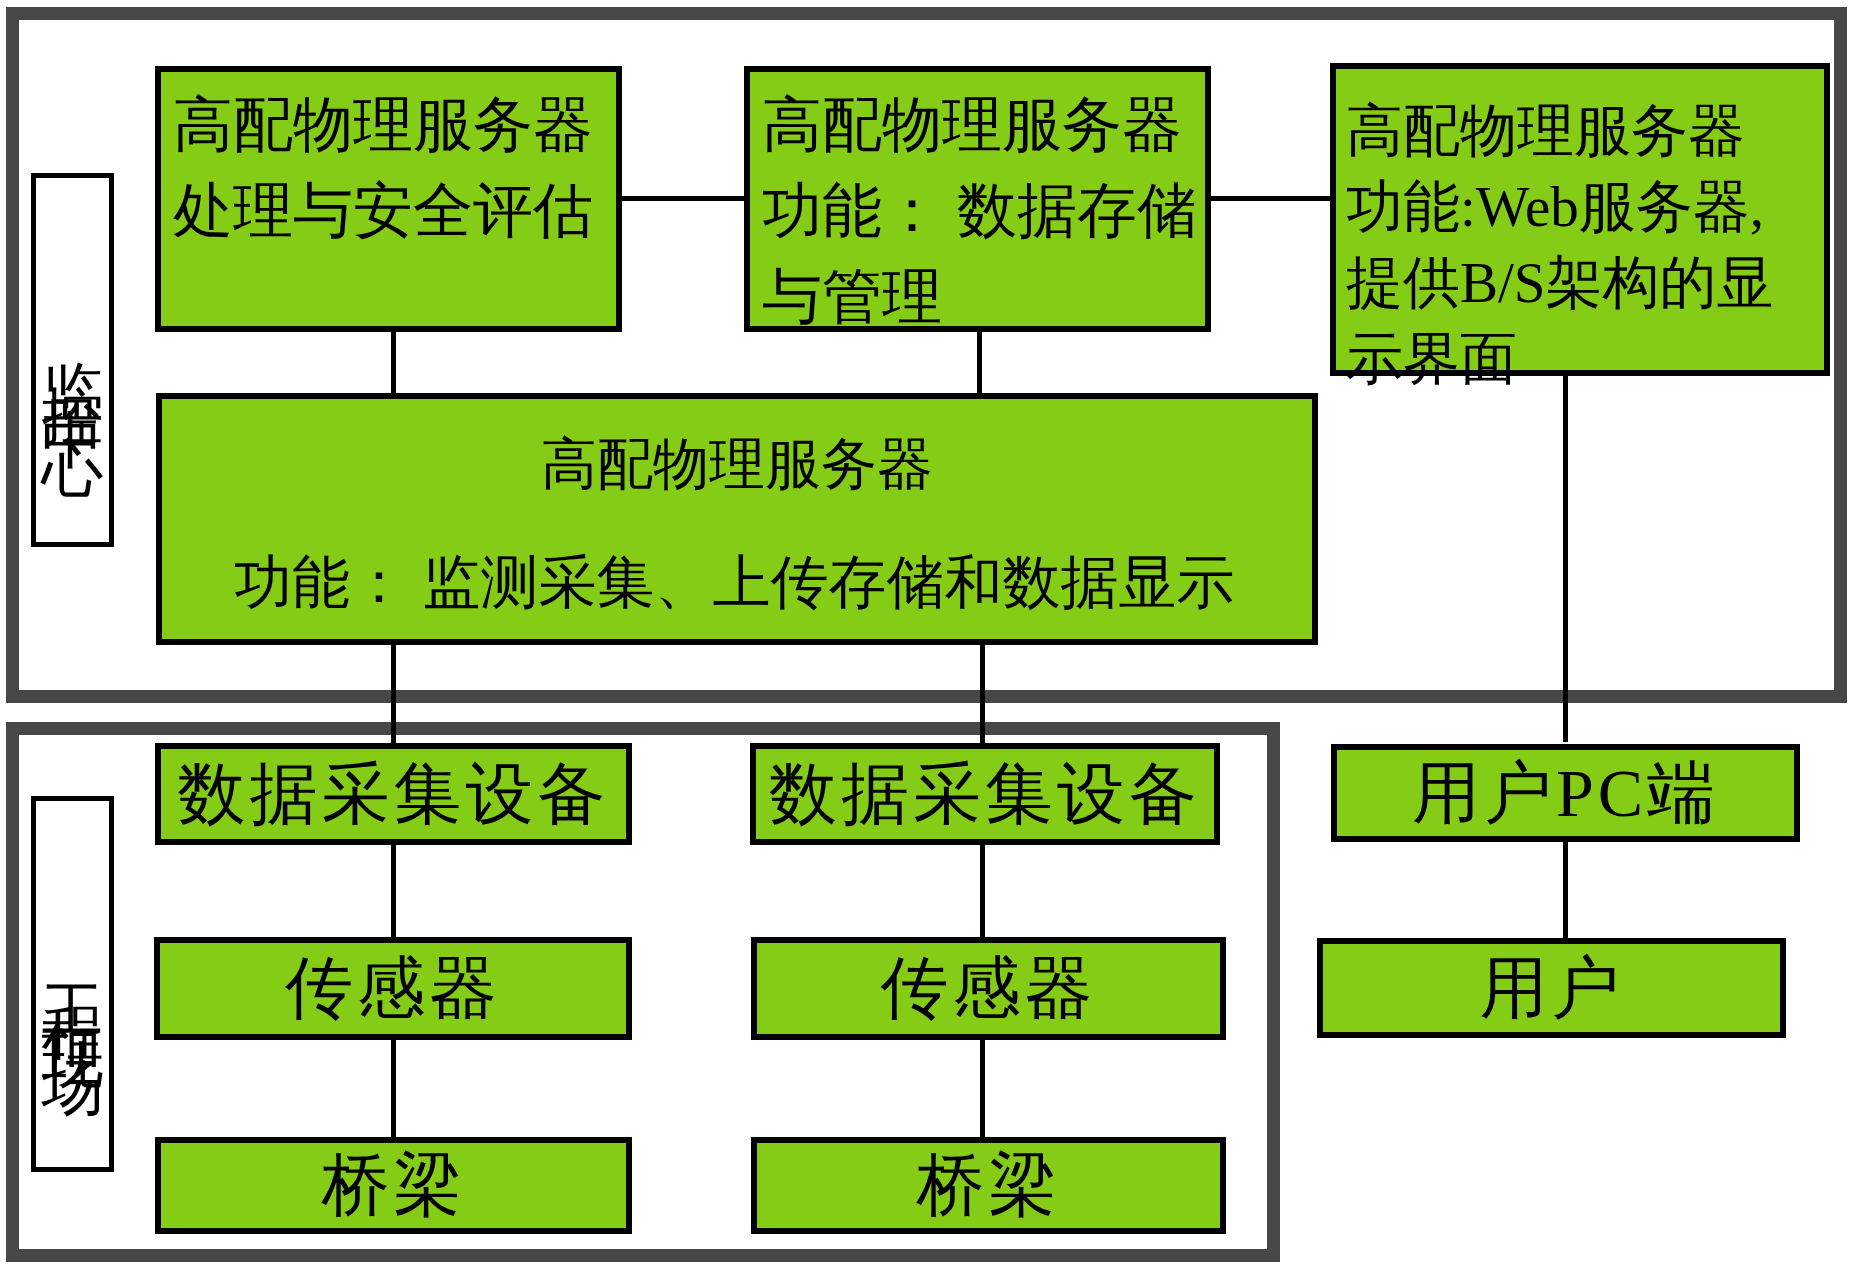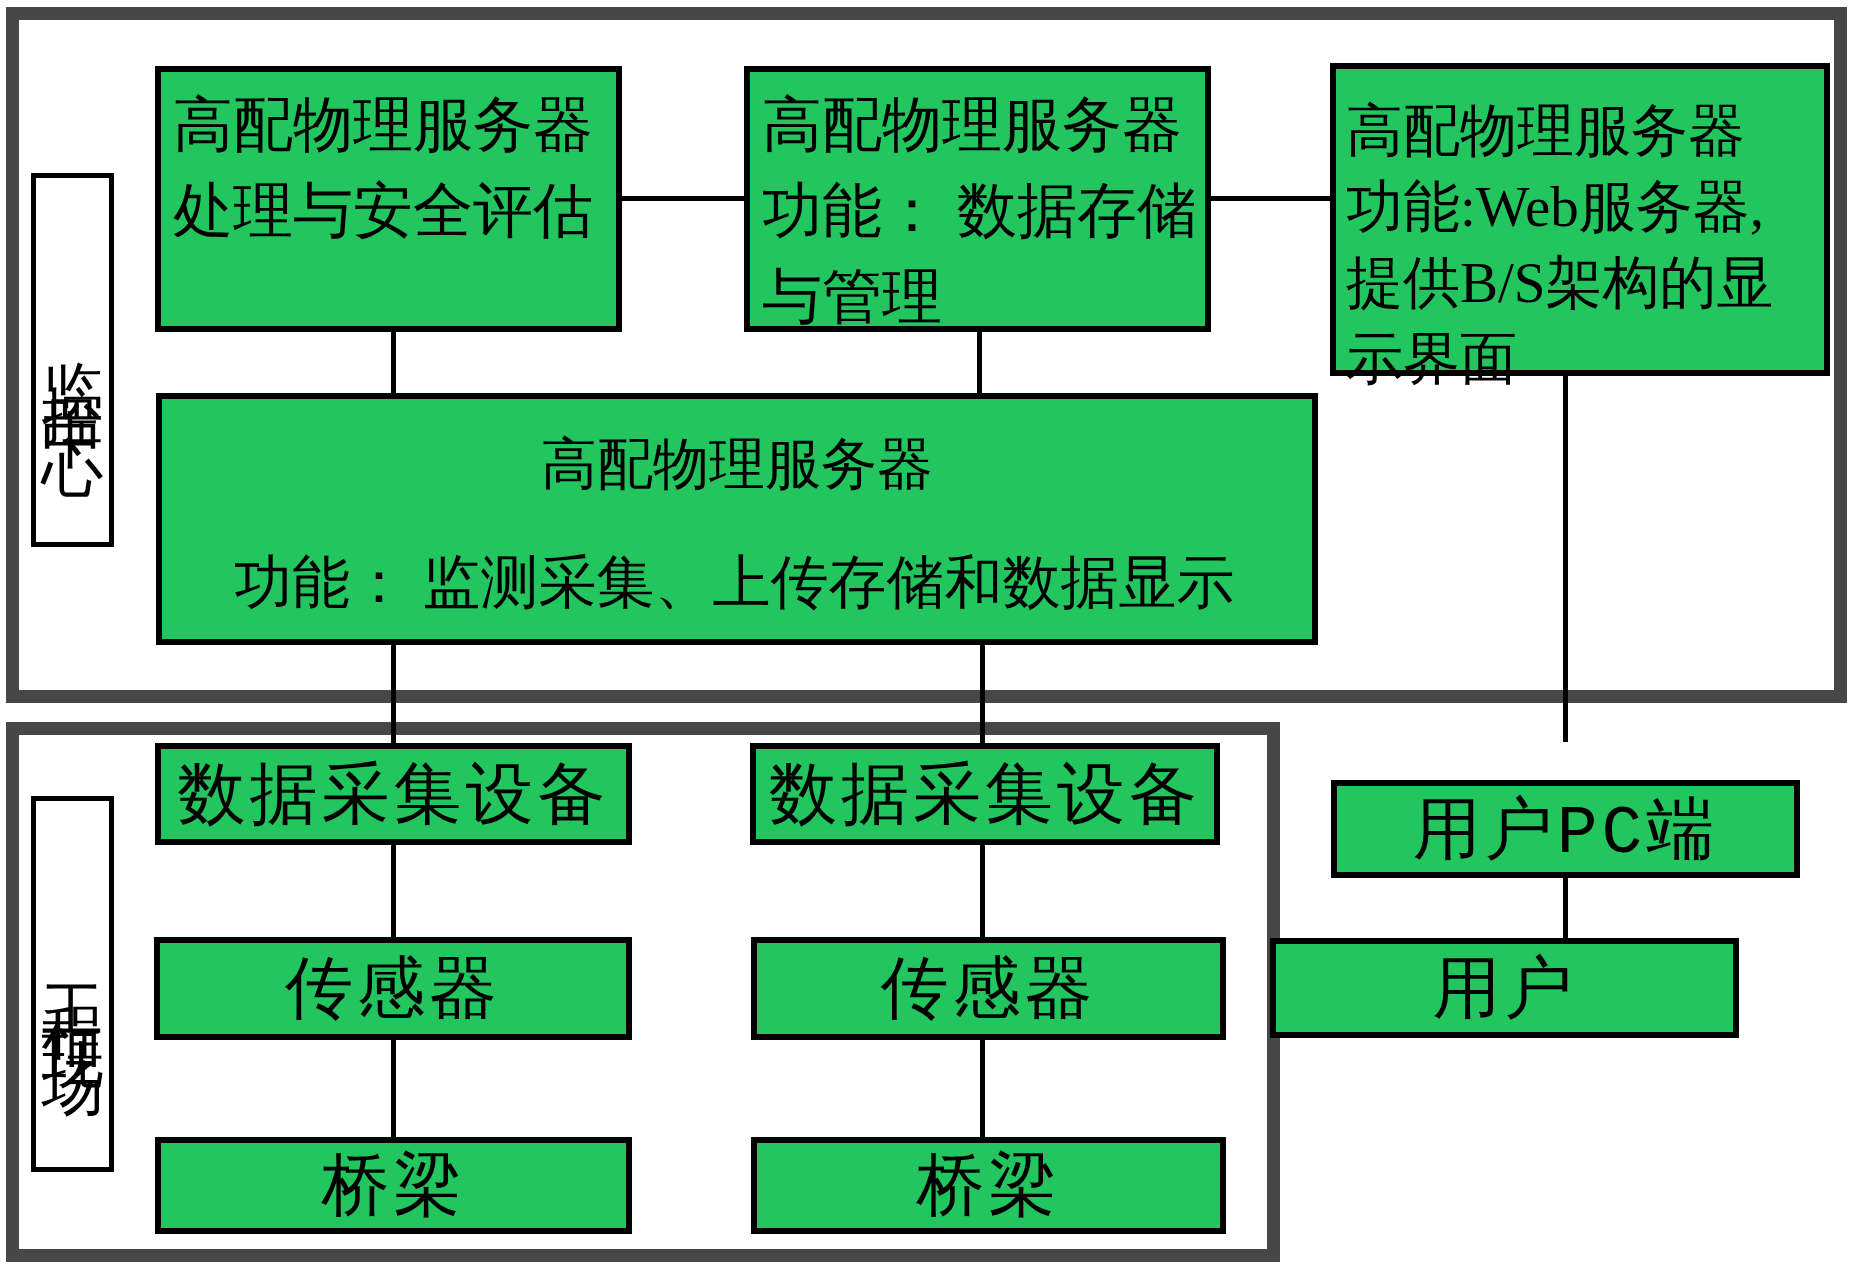--- a/index.html
+++ b/index.html
@@ -15,21 +15,21 @@
   .outer {
     position: absolute;
     border: 13px solid #474747;
     box-sizing: border-box;
     background: transparent;
   }
   .box {
     position: absolute;
     border: 6px solid #000000;
     box-sizing: border-box;
-    background: #22c55e;
+    background: #84cc16;
   }
   .line { position: absolute; background: #000000; }
   .vlabel {
     position: absolute;
     border: 5px solid #000000;
     box-sizing: border-box;
     background: #ffffff;
     display: flex;
     align-items: center;
     justify-content: center;
@@ -93,22 +93,22 @@
     <div>示界面</div>
   </div>
 
   <div class="box" style="left:156px; top:393px; width:1162px; height:252px;">
     <div class="wide-title">高配物理服务器</div>
     <div class="wide-func">功能： 监测采集、上传存储和数据显示</div>
   </div>
 
   <div class="box centered-1line" style="left:155px; top:743px; width:477px; height:102px;">数据采集设备</div>
   <div class="box centered-1line" style="left:750px; top:743px; width:470px; height:102px;">数据采集设备</div>
-  <div class="box centered-1line" style="left:1331px; top:780px; width:469px; height:98px;font-family:Liberation Mono, monospace;">用户PC端</div>
+  <div class="box centered-1line" style="left:1331px; top:744px; width:469px; height:98px;">用户PC端</div>
 
   <div class="box centered-1line" style="left:154px; top:937px; width:478px; height:103px;">传感器</div>
   <div class="box centered-1line" style="left:751px; top:937px; width:475px; height:103px;">传感器</div>
-  <div class="box centered-1line" style="left:1270px; top:938px; width:469px; height:100px;">用户</div>
+  <div class="box centered-1line" style="left:1317px; top:938px; width:469px; height:100px;">用户</div>
 
   <div class="box centered-1line" style="left:155px; top:1137px; width:477px; height:97px;">桥梁</div>
   <div class="box centered-1line" style="left:751px; top:1137px; width:475px; height:97px;">桥梁</div>
 
 </div>
 
 </body></html>

